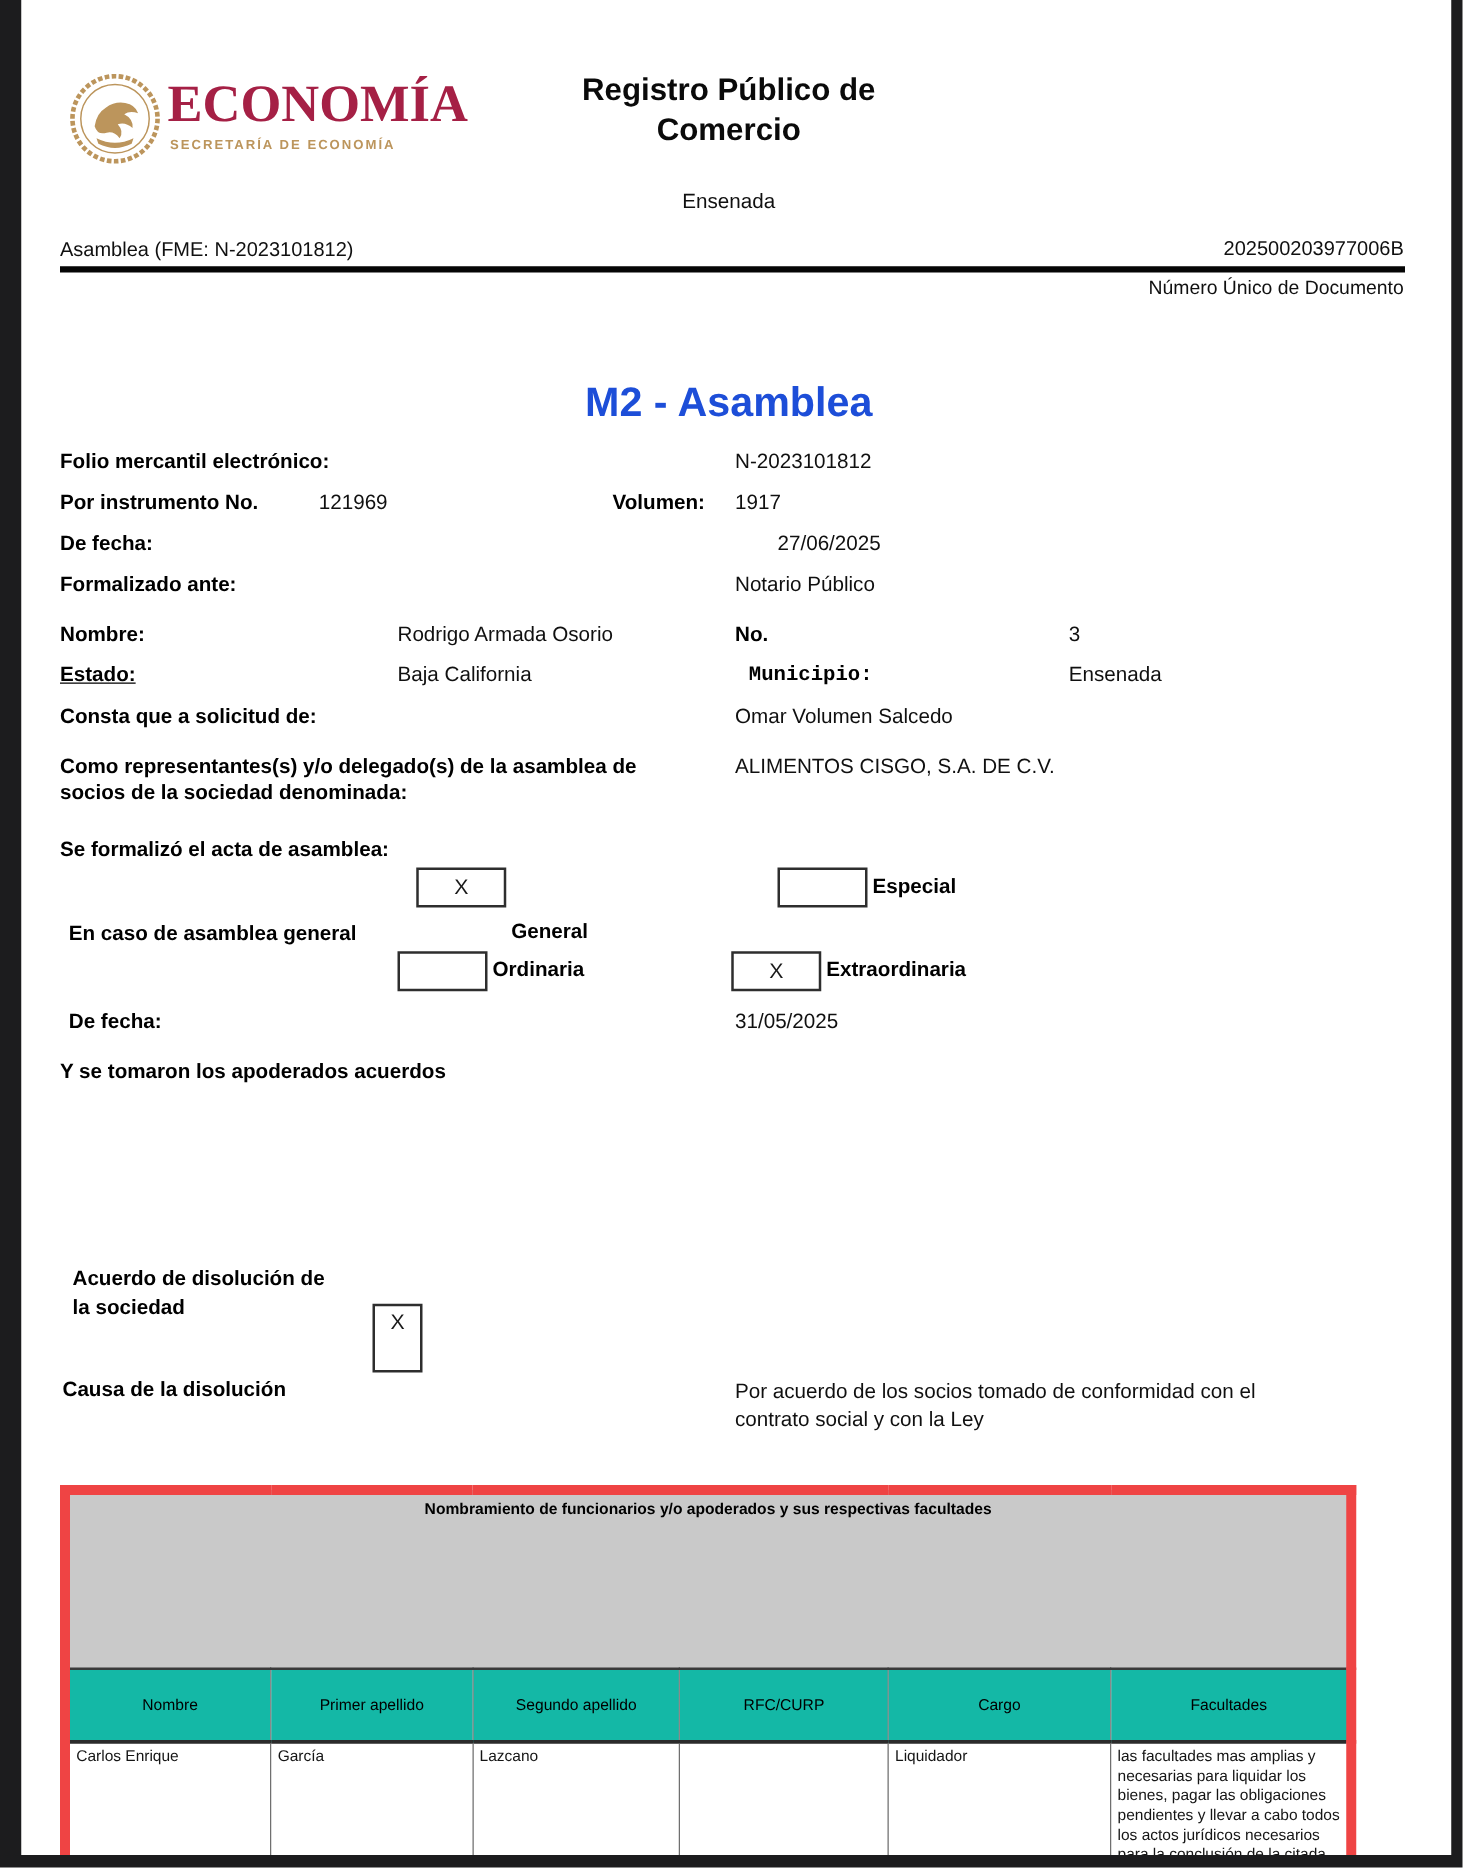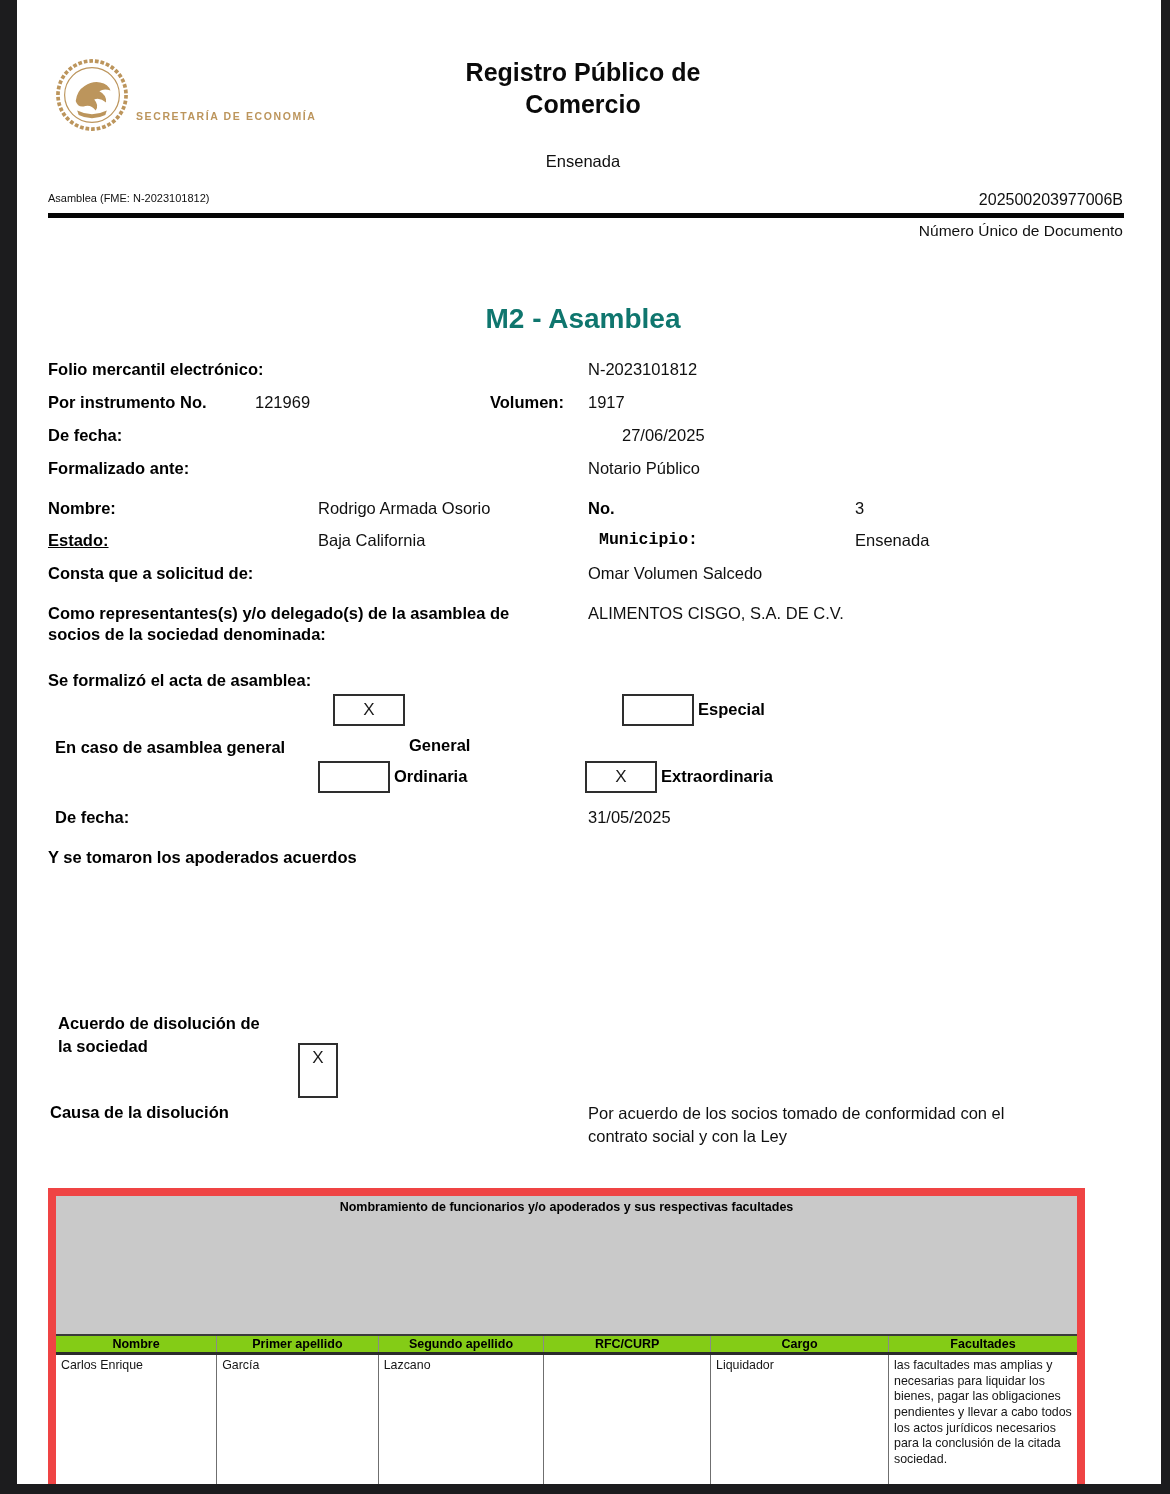--- a/index.html
+++ b/index.html
@@ -20,46 +20,46 @@
     font-family:"Liberation Serif",serif;font-weight:700;
     font-size:42px;letter-spacing:0px;color:#A52045;line-height:1;
   }
   .brand-sub{
     font-weight:700;font-size:10.5px;letter-spacing:1.6px;color:#BC955C;
   }
   .rpc-title{
     font-weight:700;font-size:25px;line-height:1.28;text-align:center;color:#0a0a0a;
   }
   .office{font-size:16.5px;text-align:center;color:#101010;}
-  .docref{font-size:11px;color:#101010;}
+  .docref{font-size:16px;color:#101010;}
   .docnum{font-size:16px;color:#101010;text-align:right;}
   .doccap{font-size:15.5px;color:#101010;text-align:right;}
   .rule{background:#050505;height:5px;}
-  .m2title{font-weight:700;font-size:28px;text-align:center;color:#0f766e;}
+  .m2title{font-weight:700;font-size:33px;text-align:center;color:#1d4ed8;}
   .cbx{
     border:2px solid #2e2e2e;width:68px;height:28px;
     display:flex;align-items:center;justify-content:center;
     font-size:17px;color:#1a1a1a;background:#fff;
   }
   .cbx-tall{
     border:2px solid #2e2e2e;width:36px;height:48px;
     display:flex;align-items:flex-start;justify-content:center;
     padding-top:3px;font-size:17px;color:#1a1a1a;background:#fff;
   }
   table.appt{
     border-collapse:collapse;table-layout:fixed;
     width:1037px;border:8px solid #ef4444;background:#fff;
   }
   table.appt .t-title{
     background:#c9c9c9;font-weight:700;font-size:12.5px;text-align:center;
     padding:4px 2px;border-bottom:2px solid #3a3a3a;color:#000;
   }
   table.appt th{
-    background:#84cc16;font-weight:700;font-size:12.5px;text-align:center;
-    padding:1px 2px;border-bottom:3px solid #2b2b2b;border-left:1px solid #8a8a8a;color:#000;
+    background:#14b8a6;font-weight:400;font-size:12.5px;text-align:center;
+    padding:21px 2px;border-bottom:3px solid #2b2b2b;border-left:1px solid #8a8a8a;color:#000;
   }
   table.appt th:first-child{border-left:none;}
   table.appt td{
     vertical-align:top;font-size:12.4px;line-height:1.26;color:#151515;
     padding:3px 5px;border-left:1px solid #6f6f6f;height:130px;
   }
   table.appt td:first-child{border-left:none;}
 </style>
 </head>
 <body>
@@ -67,20 +67,21 @@
 <div class="page">
 
   <div class="abs" style="left:38px;top:55px;width:74px;height:80px;">
     <svg viewBox="0 0 100 100" width="74" height="80" aria-hidden="true">
       <circle cx="50" cy="50" r="46" fill="none" stroke="#BC955C" stroke-width="5" stroke-dasharray="5 2.6"></circle>
       <circle cx="50" cy="50" r="37" fill="none" stroke="#BC955C" stroke-width="1.6"></circle>
       <path d="M28 58 Q30 44 40 38 Q50 31 61 33 Q72 35 75 44 Q66 41 60 45 Q70 50 69 60 Q61 53 53 56 Q60 64 55 71 Q49 63 41 65 Q31 68 28 58 Z" fill="#BC955C"></path>
       <path d="M30 71 Q50 81 70 71 L68 77 Q50 86 32 77 Z" fill="#BC955C"></path>
     </svg>
   </div>
+  <div class="abs brand-word" style="left:117px;top:63px;">ECONOMÍA</div>
   <div class="abs brand-sub" style="left:119px;top:110px;">SECRETARÍA DE ECONOMÍA</div>
 
   <div class="abs rpc-title" style="left:366px;top:56px;width:400px;">
     <div>Registro Público de</div>
     <div>Comercio</div>
   </div>
   <div class="abs office" style="left:366px;top:152px;width:400px;">Ensenada</div>
 
   <div class="abs docref" style="left:31px;top:192px;">Asamblea (FME: N-2023101812)</div>
   <div class="abs docnum" style="left:600px;top:191px;width:506px;">202500203977006B</div>

